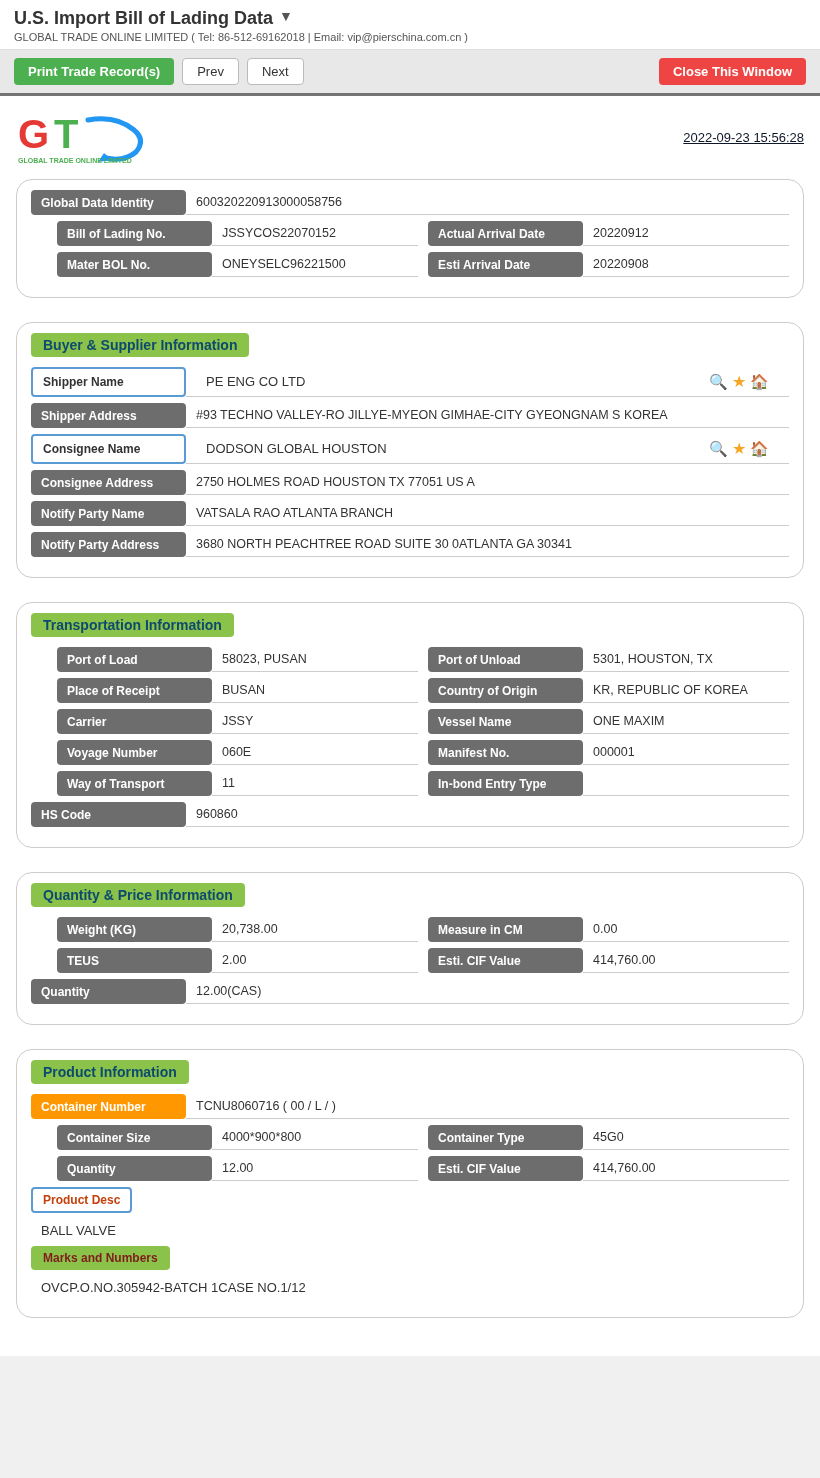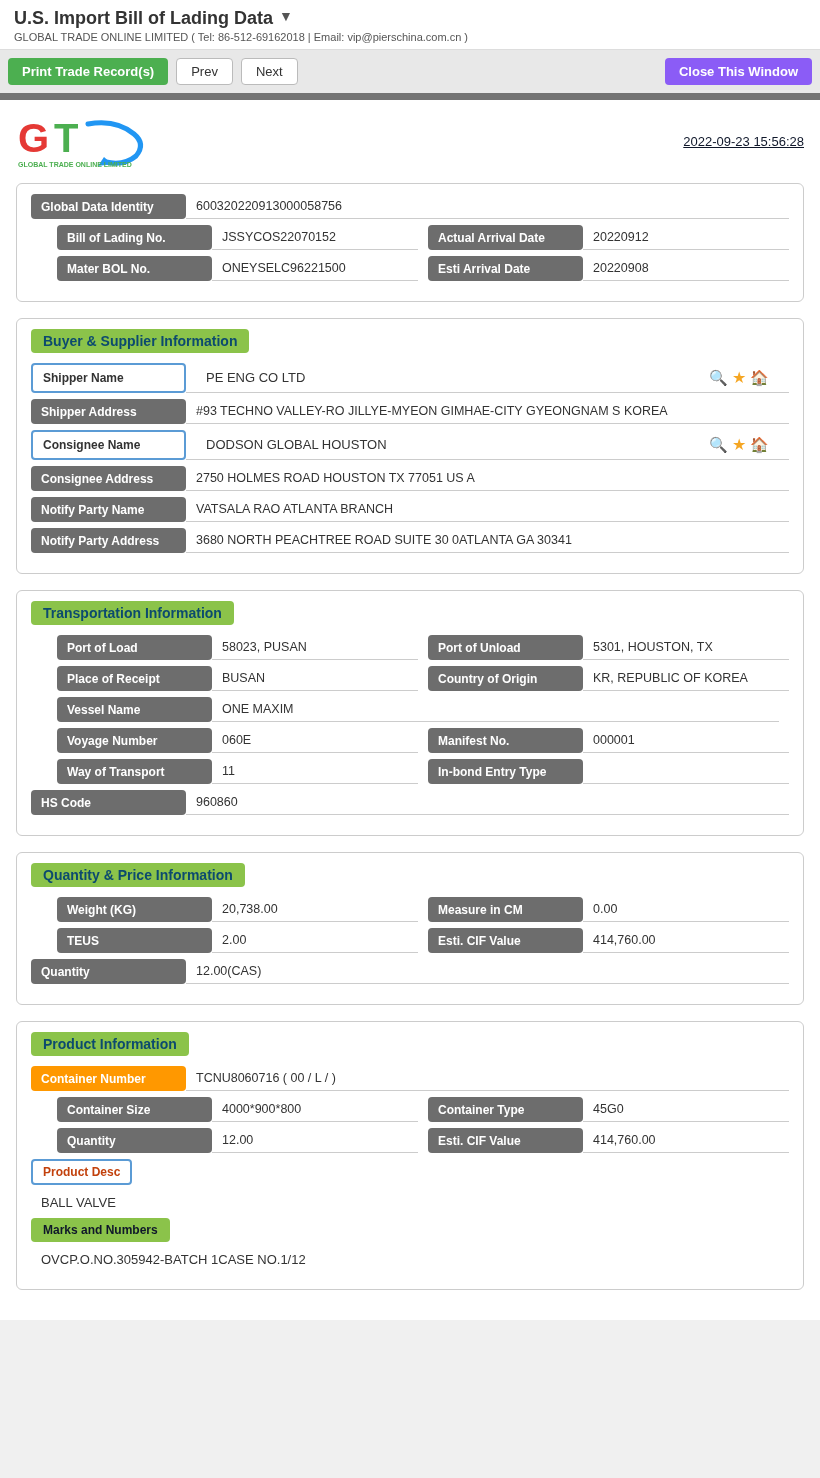--- a/index.html
+++ b/index.html
@@ -26,25 +26,25 @@
       font-size: 14px;
       color: #555;
     }
     .top-bar-sub {
       font-size: 11px;
       color: #555;
       margin-top: 2px;
     }
     .toolbar {
       background: #e8e8e8;
-      padding: 8px 8px;
+      padding: 8px 14px;
       display: flex;
       align-items: flex-start;
       gap: 8px;
-      border-bottom: 7px solid #737373;
+      border-bottom: 3px solid #737373;
     }
     .btn-print {
       background: #4caf50;
       color: #fff;
       border: none;
       padding: 6px 14px;
       border-radius: 4px;
       cursor: pointer;
       font-size: 13px;
       font-weight: bold;
@@ -52,21 +52,21 @@
     .btn-nav {
       background: #fff;
       color: #333;
       border: 1px solid #bbb;
       padding: 5px 14px;
       border-radius: 4px;
       cursor: pointer;
       font-size: 13px;
     }
     .btn-close {
-      background: #8b5cf6;
+      background: #ef4444;
       color: #fff;
       border: none;
       padding: 6px 14px;
       border-radius: 4px;
       cursor: pointer;
       font-size: 13px;
       font-weight: bold;
       margin-left: auto;
     }
     .spacer { flex: 1; }
@@ -91,22 +91,22 @@
     }
     .timestamp {
       font-size: 13px;
       color: #0f172a;
       text-decoration: underline;
     }
 
     
     .info-card {
       border: 1px solid #ccc;
-      border-radius: 6px;
-      margin-bottom: 16px;
+      border-radius: 16px;
+      margin-bottom: 24px;
       background: #fff;
       overflow: visible;
     }
     .info-card-inner {
       padding: 10px 14px 14px 14px;
     }
 
     .field-row {
       display: flex;
       align-items: stretch;
@@ -216,21 +216,21 @@
       min-width: 155px;
       font-size: 12px;
       font-weight: bold;
       display: flex;
       align-items: center;
       white-space: nowrap;
     }
 
     .marks-numbers-btn {
       background: #8bc34a;
-      color: #0f172a;
+      color: #7f1d1d;
       border: none;
       padding: 5px 12px;
       border-radius: 4px;
       font-size: 12px;
       font-weight: bold;
       cursor: pointer;
     }
   </style>
 </head>
 <body>
@@ -375,20 +375,24 @@
           <div class="field-value">BUSAN</div>
         </div>
         <div class="field-col">
           <div class="field-label">Country of Origin</div>
           <div class="field-value">KR, REPUBLIC OF KOREA</div>
         </div>
       </div>
 
       <div class="field-row-2col">
         <div class="field-col">
+          <div class="field-label">Carrier</div>
+          <div class="field-value">JSSY</div>
+        </div>
+        <div class="field-col">
           <div class="field-label">Vessel Name</div>
           <div class="field-value">ONE MAXIM</div>
         </div>
       </div>
 
       <div class="field-row-2col">
         <div class="field-col">
           <div class="field-label">Voyage Number</div>
           <div class="field-value">060E</div>
         </div>

